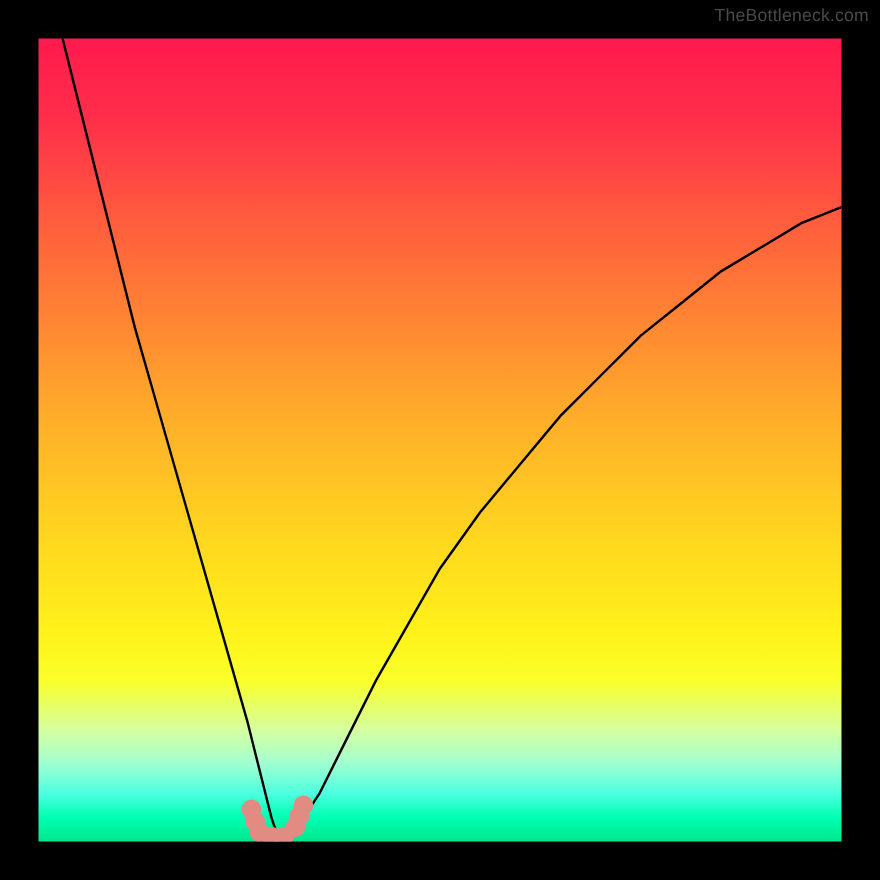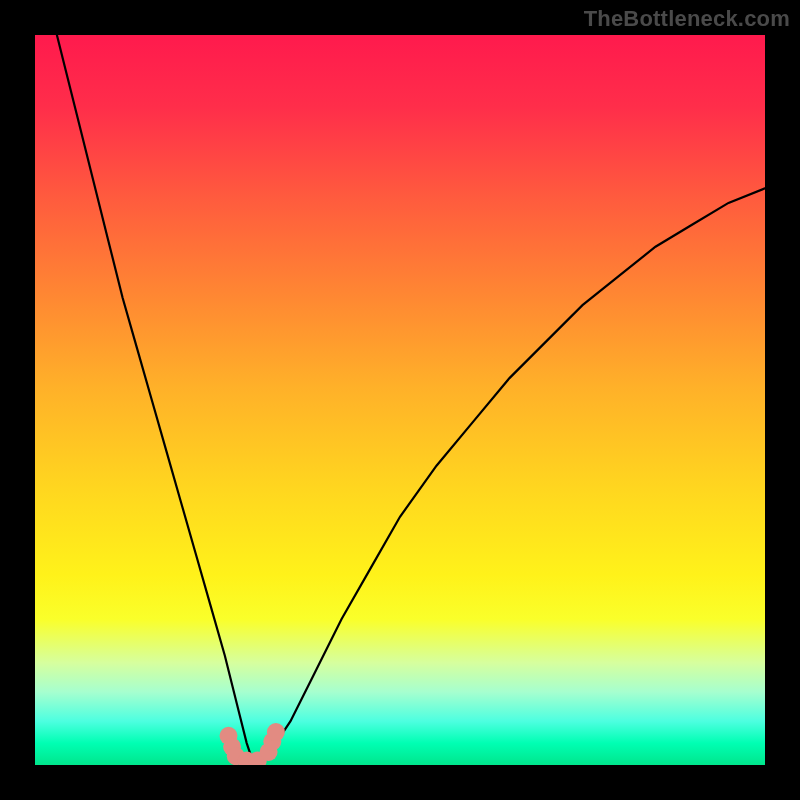--- a/index.html
+++ b/index.html
@@ -45,22 +45,22 @@
     left: 0;
     top: 0;
     width: 730px;
     height: 730px;
   }
   .watermark {
     position: absolute;
     top: 6px;
     right: 10px;
     color: #4a4a4a;
-    font-size: 22px;
-    font-weight: 700;
+    font-size: 16px;
+    font-weight: 400;
     letter-spacing: 0.2px;
   }
 </style>
 </head>
 <body>
 
 <div class="frame">
   <div class="plot">
     <svg class="curve" viewBox="0 0 730 730" preserveAspectRatio="none">
       <path id="curve-path" fill="none" stroke="#000000" stroke-width="2.2" stroke-linecap="round" d="M21.9 0.0 L29.2 29.2 L43.8 87.6 L58.4 146.0 L73.0 204.4 L87.6 262.8 L102.2 313.9 L116.8 365.0 L131.4 416.1 L146.0 467.2 L160.6 518.3 L175.2 569.4 L189.8 620.5 L197.1 649.7 L204.4 678.9 L211.7 708.1 L219.0 730.0 L226.3 722.7 L233.6 715.4 L240.9 708.1 L255.5 686.2 L277.4 642.4 L306.6 584.0 L335.8 532.9 L365.0 481.8 L401.5 430.7 L438.0 386.9 L474.5 343.1 L511.0 306.6 L547.5 270.1 L584.0 240.9 L620.5 211.7 L657.0 189.8 L693.5 167.9 L730.0 153.3"></path>

